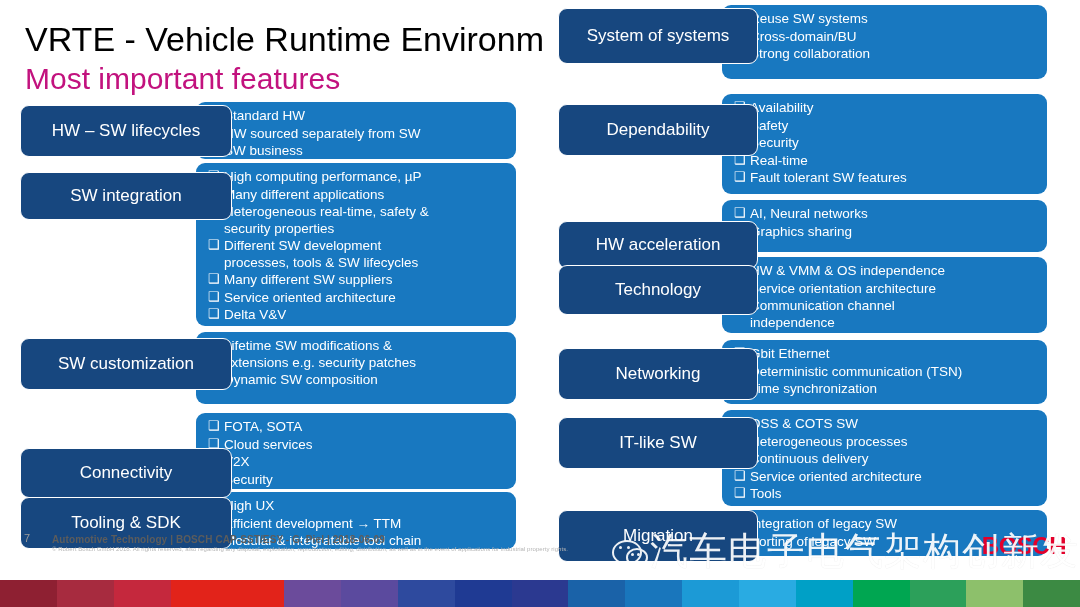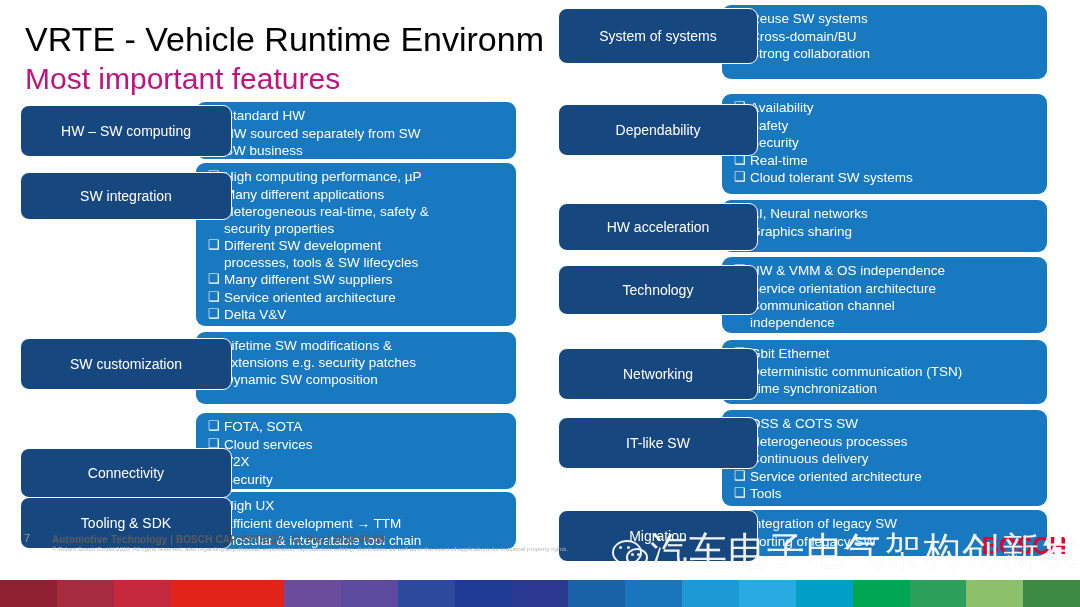--- a/index.html
+++ b/index.html
@@ -47,21 +47,21 @@
     left: 0;
     top: 0;
     background: #17477F;
     border: 1.5px solid #ffffff;
     border-radius: 9px;
     color: #ffffff;
     display: flex;
     align-items: center;
     justify-content: center;
     text-align: center;
-    font-size: 14px;
+    font-size: 17px;
     line-height: 1.18;
     box-sizing: border-box;
     z-index: 3;
     padding: 2px 6px;
   }
   .feat-panel {
     position: absolute;
     background: #1878C0;
     border-radius: 9px;
     box-sizing: border-box;
@@ -206,21 +206,21 @@
   <div class="title-sub">Most important features</div>
 
   <div id="left-col">
       <div class="feat-panel" style="left: 196px; top: 102px; width: 320px; height: 57px;">
         <ul>
           <li>Standard HW</li>
           <li>HW sourced separately from SW</li>
           <li>SW business</li>
         </ul>
       </div>
-      <div class="feat-label" style="left: 20px; top: 105px; width: 212px; height: 52px;">HW – SW computing</div>
+      <div class="feat-label" style="left: 20px; top: 105px; width: 212px; height: 52px;">HW – SW lifecycles</div>
       <div class="feat-panel" style="left: 196px; top: 163px; width: 320px; height: 163px;">
         <ul>
           <li>High computing performance, µP</li>
           <li>Many different applications</li>
           <li>Heterogeneous real-time, safety &amp;
   security properties</li>
           <li>Different SW development
   processes, tools &amp; SW lifecycles</li>
           <li>Many different SW suppliers</li>
           <li>Service oriented architecture</li>
@@ -262,31 +262,31 @@
           <li>Strong collaboration</li>
         </ul>
       </div>
       <div class="feat-label" style="left: 558px; top: 8px; width: 200px; height: 56px;">System of systems</div>
       <div class="feat-panel" style="left: 722px; top: 94px; width: 325px; height: 100px;">
         <ul>
           <li>Availability</li>
           <li>Safety</li>
           <li>Security</li>
           <li>Real-time</li>
-          <li>Cloud tolerant SW systems</li>
+          <li>Fault tolerant SW features</li>
         </ul>
       </div>
       <div class="feat-label" style="left: 558px; top: 104px; width: 200px; height: 52px;">Dependability</div>
       <div class="feat-panel" style="left: 722px; top: 200px; width: 325px; height: 52px;">
         <ul>
           <li>AI, Neural networks</li>
           <li>Graphics sharing</li>
         </ul>
       </div>
-      <div class="feat-label" style="left: 558px; top: 203px; width: 200px; height: 48px;">HW acceleration</div>
+      <div class="feat-label" style="left: 558px; top: 221px; width: 200px; height: 48px;">HW acceleration</div>
       <div class="feat-panel" style="left: 722px; top: 257px; width: 325px; height: 76px;">
         <ul>
           <li>HW &amp; VMM &amp; OS  independence</li>
           <li>Service orientation architecture</li>
           <li>Communication channel
   independence</li>
         </ul>
       </div>
       <div class="feat-label" style="left: 558px; top: 265px; width: 200px; height: 50px;">Technology</div>
       <div class="feat-panel" style="left: 722px; top: 340px; width: 325px; height: 64px;">

